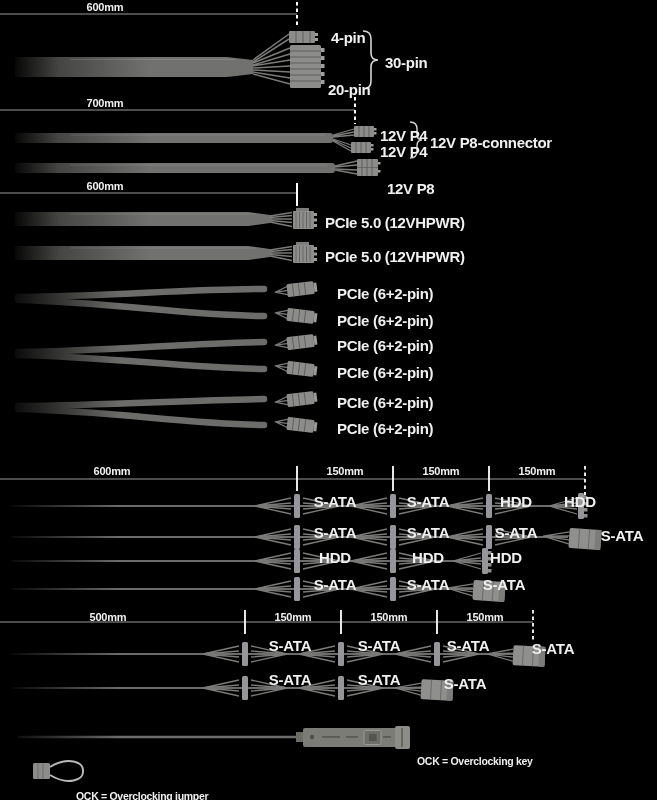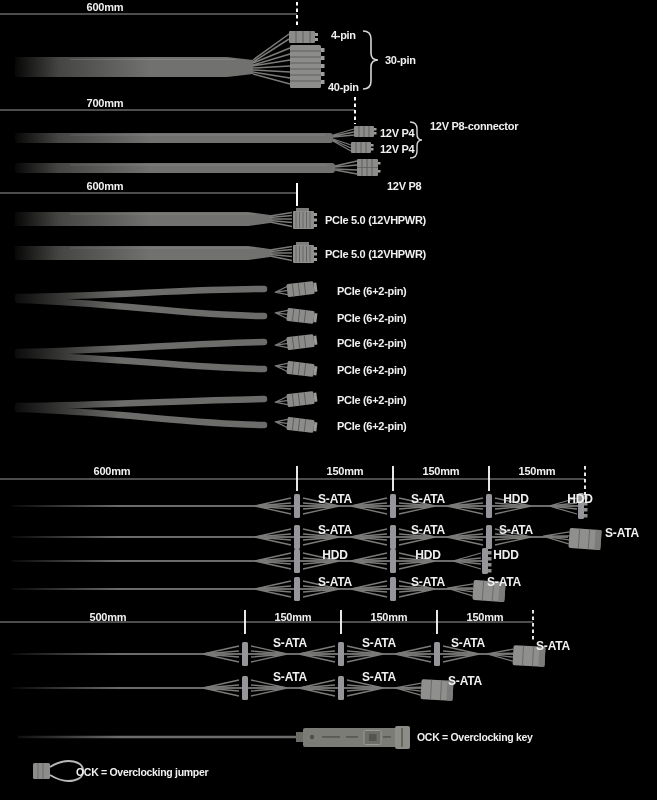--- a/index.html
+++ b/index.html
@@ -2,23 +2,23 @@
 <html><head>
 <meta charset="utf-8">
 <style>
   html,body{margin:0;padding:0;background:#000;}
   #stage{position:relative;width:657px;height:800px;background:#000;overflow:hidden;
          font-family:"Liberation Sans",sans-serif;}
   #art{position:absolute;left:0;top:0;}
   .t{position:absolute;font-family:"Liberation Sans",sans-serif;font-weight:bold;
      color:#f0f0f0;letter-spacing:-0.2px;white-space:nowrap;line-height:1.15;}
   .mm{font-size:11px;}
-  .lbl{font-size:11px;letter-spacing:-0.3px;}
-  .sm{font-size:12px;letter-spacing:-0.2px;}
-  .ock{font-size:10.5px;letter-spacing:-0.3px;}
+  .lbl{font-size:15px;letter-spacing:-0.3px;}
+  .sm{font-size:15px;letter-spacing:-0.2px;}
+  .ock{font-size:10.5px;letter-spacing:-0.3px;margin-top:24px;}
   .ctr{transform:translateX(-50%);}
 </style>
 </head>
 <body>
 
 <div id="stage">
 
 <svg id="art" width="657" height="800" viewBox="0 0 657 800">
   <defs>
     <linearGradient id="fadeFill" gradientUnits="userSpaceOnUse" x1="10" y1="0" x2="150" y2="0">
@@ -218,27 +218,27 @@
     <g>
       <rect x="33" y="763" width="17" height="16" rx="1.5" fill="#8c8c8a"></rect>
       <path d="M38,763 V779 M43,763 V779" stroke="#6a6a68" stroke-width="1"></path>
       <path d="M50,767 C68,756 84,762 83,771 C84,780 68,786 50,775" stroke="#b8b8b6" stroke-width="2" fill="none"></path>
     </g>
   </g>
 </svg>
 
 <span class="t mm ctr" style="left:105px;top:1px">600mm</span>
 <span class="t lbl" style="left:331px;top:29px">4-pin</span>
-<span class="t lbl" style="left:328px;top:81px">40-pin</span>
+<span class="t lbl" style="left:328px;top:81px">20-pin</span>
 <span class="t lbl" style="left:385px;top:54px">30-pin</span>
 
 <span class="t mm ctr" style="left:105px;top:97px">700mm</span>
 <span class="t lbl" style="left:380px;top:127px">12V P4</span>
 <span class="t lbl" style="left:380px;top:143px">12V P4</span>
-<span class="t lbl" style="left:430px;top:120px">12V P8-connector</span>
+<span class="t lbl" style="left:430px;top:134px">12V P8-connector</span>
 <span class="t lbl" style="left:387px;top:180px">12V P8</span>
 
 <span class="t mm ctr" style="left:105px;top:180px">600mm</span>
 <span class="t lbl" style="left:325px;top:214px">PCIe 5.0 (12VHPWR)</span>
 <span class="t lbl" style="left:325px;top:248px">PCIe 5.0 (12VHPWR)</span>
 
 <span class="t lbl" style="left:337px;top:285px">PCIe (6+2-pin)</span>
 <span class="t lbl" style="left:337px;top:312px">PCIe (6+2-pin)</span>
 <span class="t lbl" style="left:337px;top:337px">PCIe (6+2-pin)</span>
 <span class="t lbl" style="left:337px;top:364px">PCIe (6+2-pin)</span>

